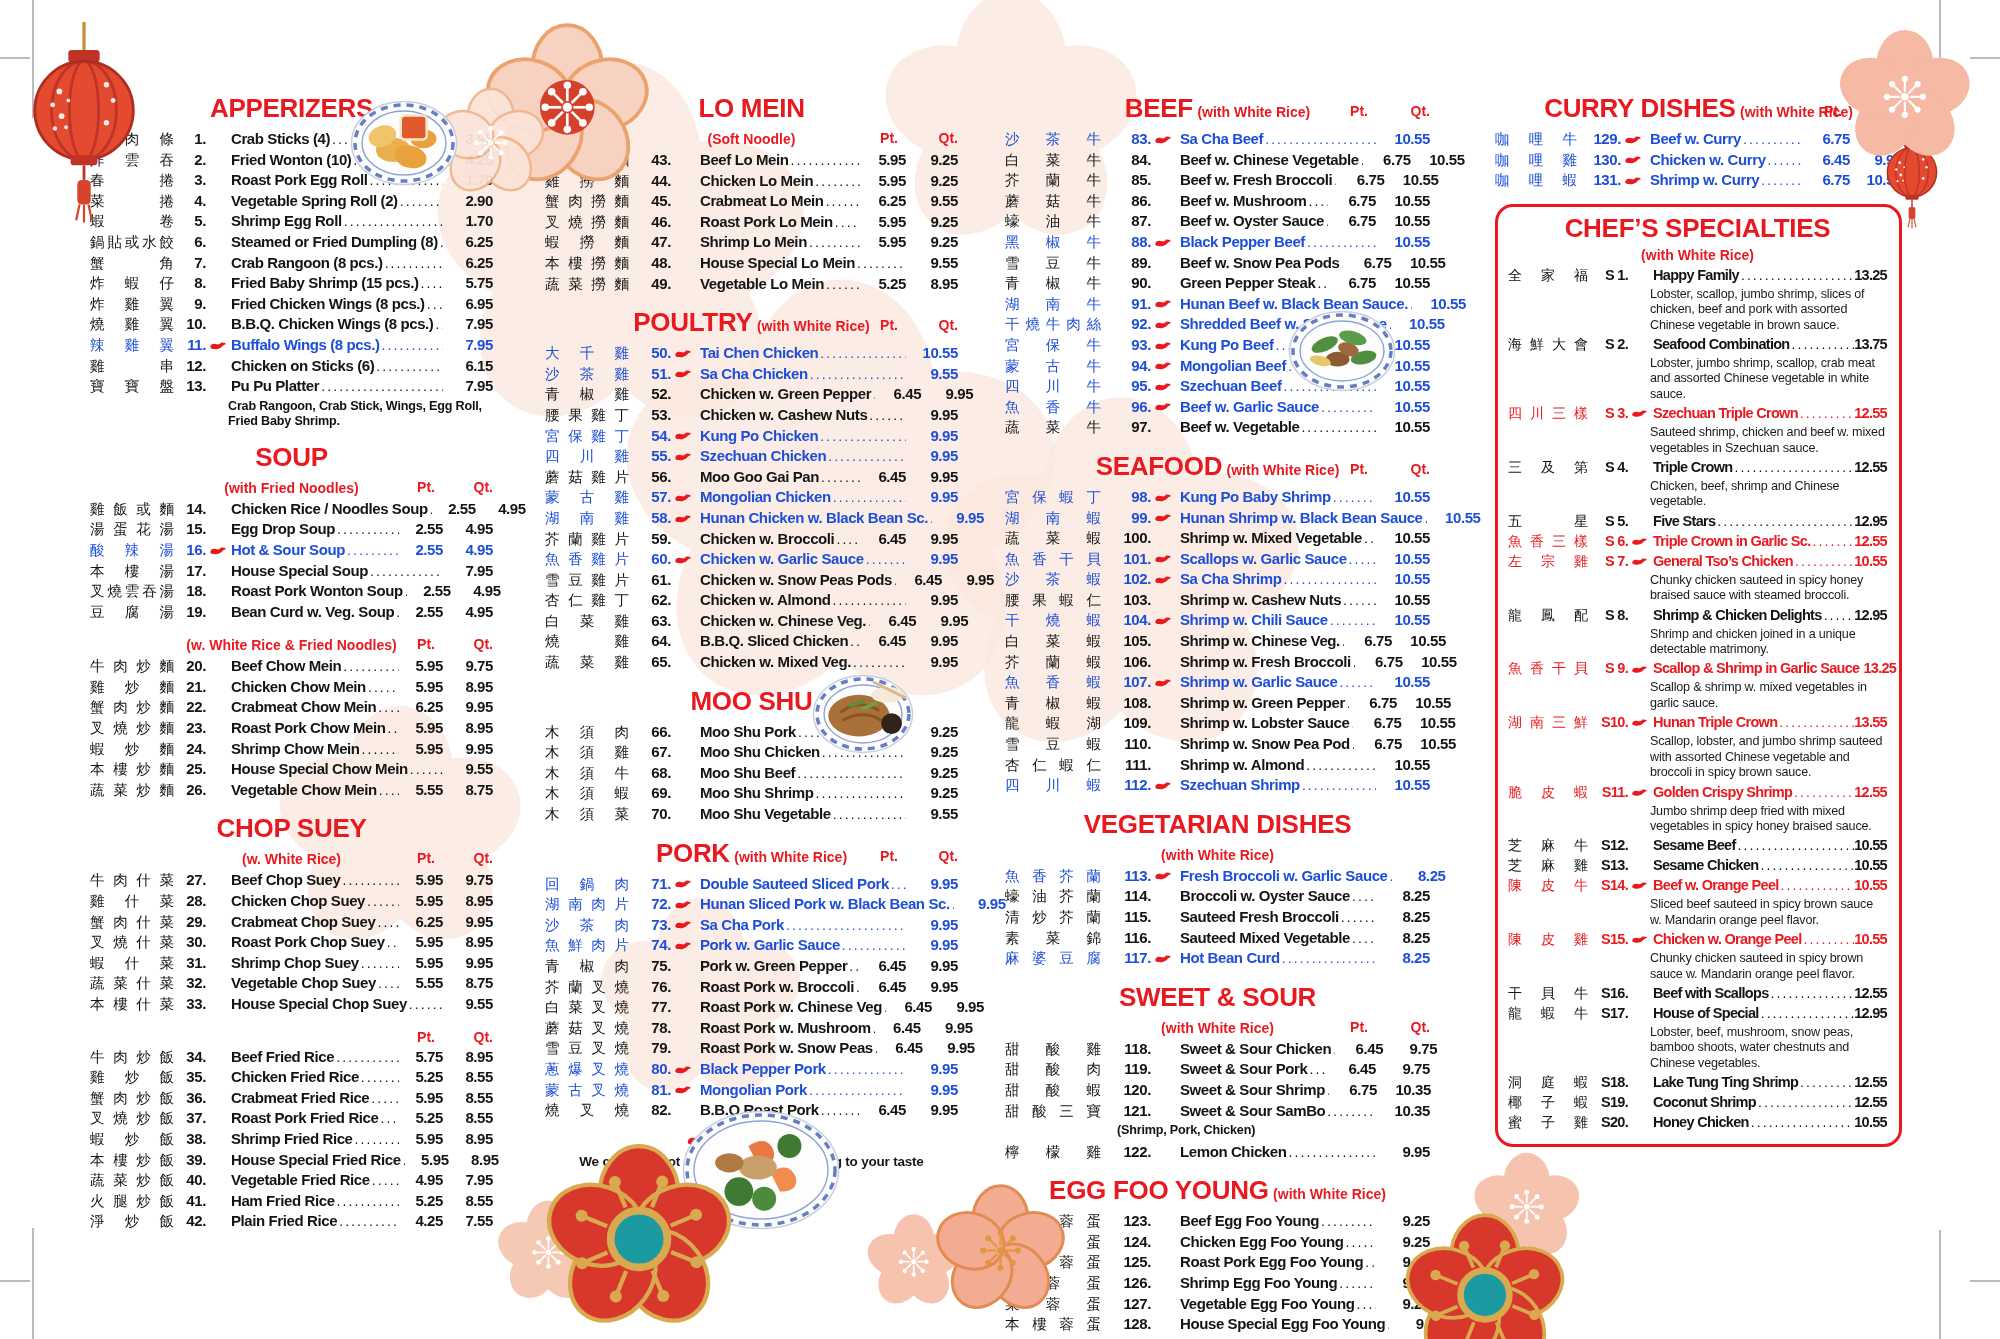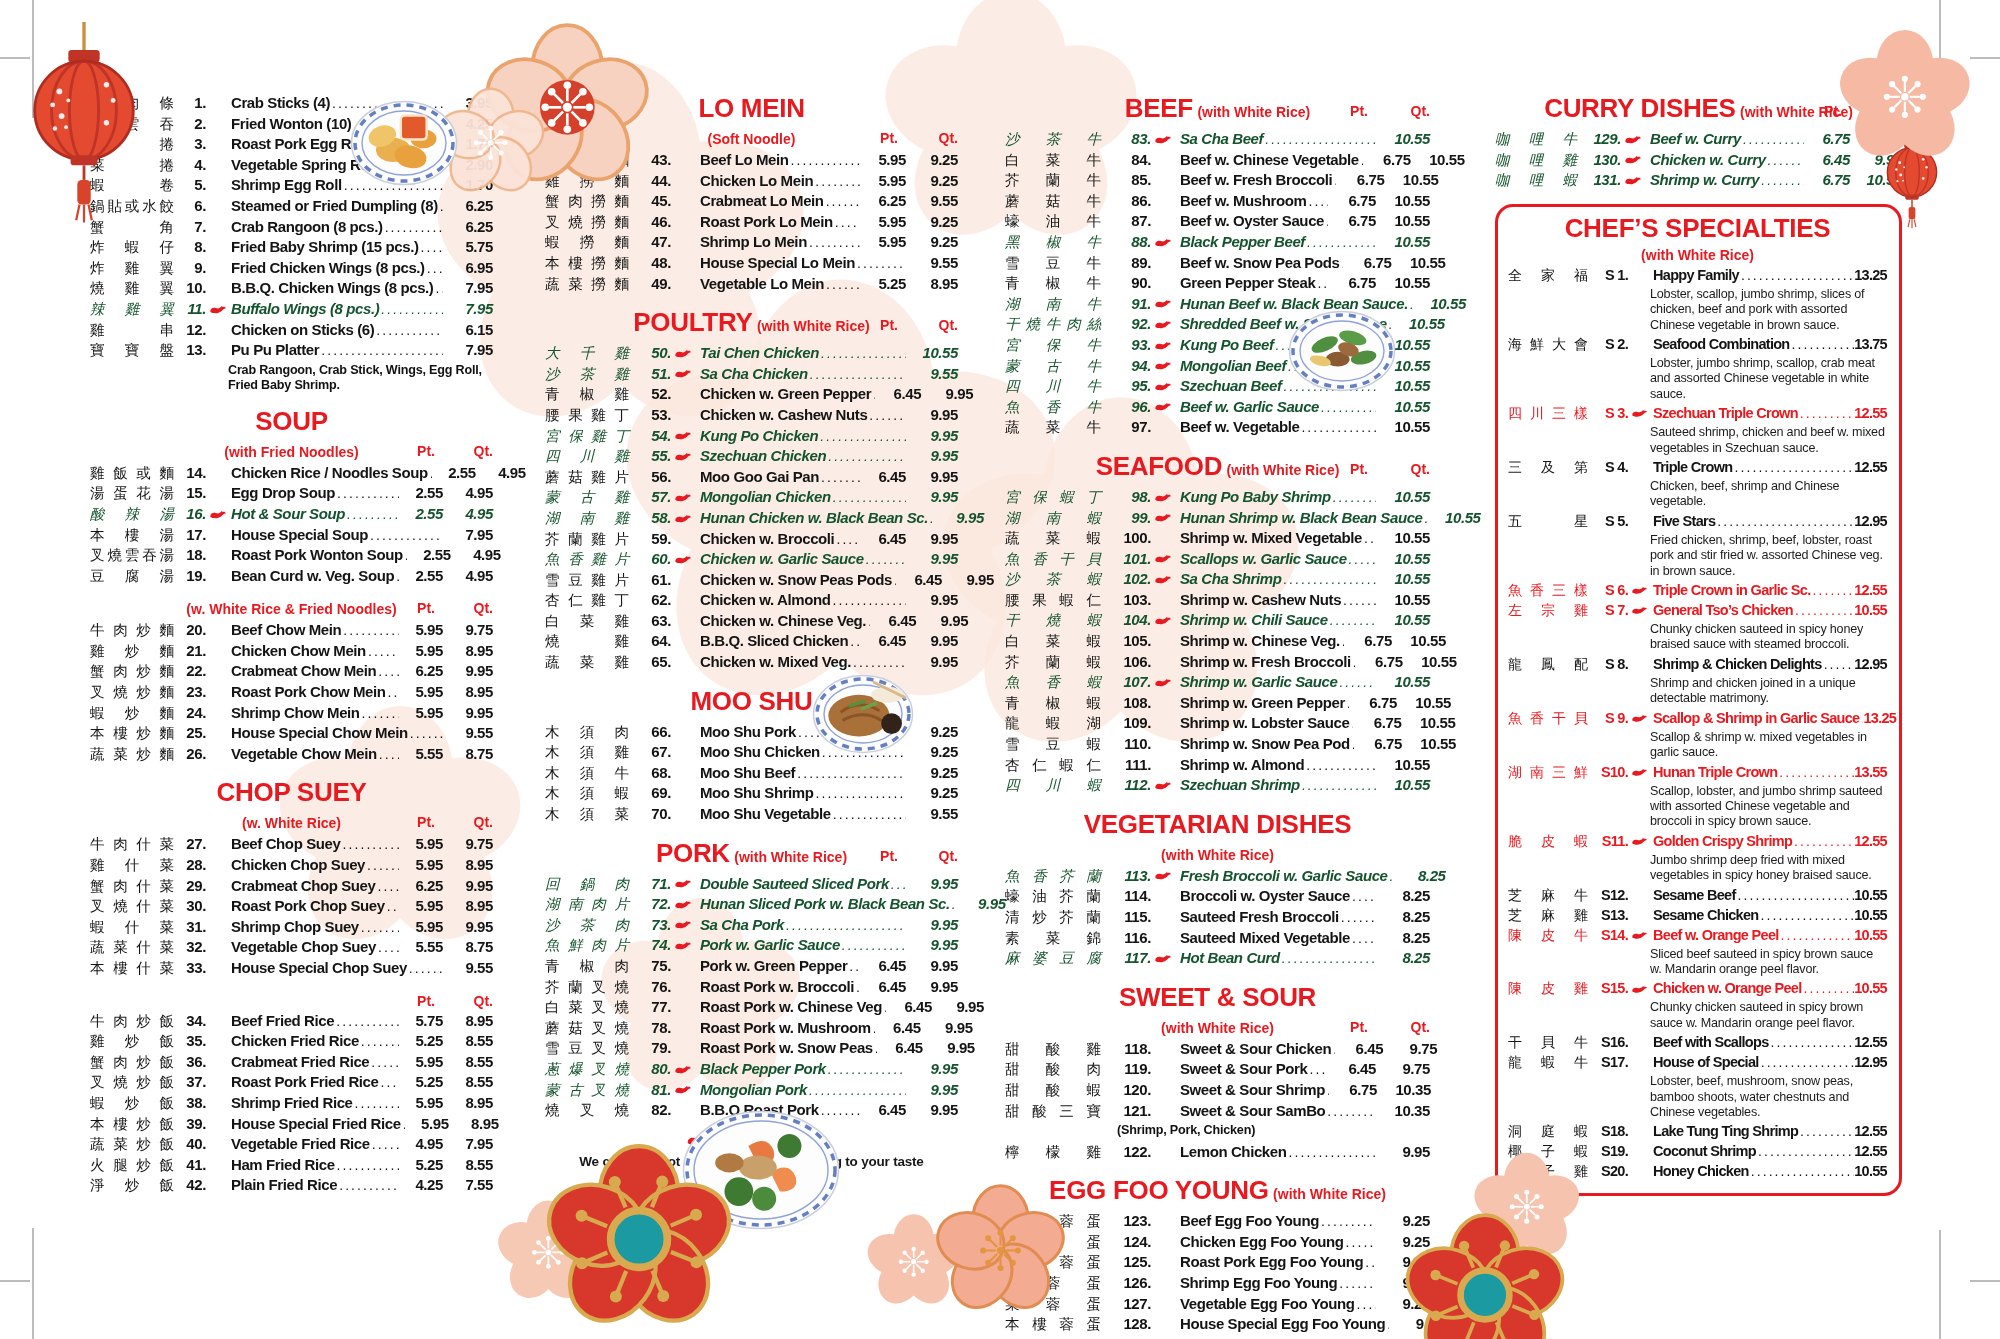--- a/index.html
+++ b/index.html
@@ -15,21 +15,21 @@
   #col4{left:1495px;width:407px;}
   .sec{margin-top:13px;} .sec.first{margin-top:0;}
   .head-line{position:relative;text-align:center;margin-bottom:4px;line-height:28px;}
   .stitle{font-size:26px;font-weight:700;color:#e8191f;letter-spacing:-0.3px;}
   .ssub{font-size:14px;font-weight:700;color:#e8191f;}
   .sub-line{position:relative;text-align:center;line-height:17px;margin-bottom:3px;}
   .labels-line{position:relative;height:17px;margin-bottom:2px;}
   .plab,.qlab{position:absolute;bottom:1px;font-size:14px;font-weight:700;color:#e8191f;}
   .row{display:flex;align-items:baseline;height:20.6px;font-size:15px;font-weight:700;
        letter-spacing:-0.4px;color:#141414;}
-  .row.red{color:#14532d;font-style:italic;}
+  .row.red{color:#1d4ed8;}
   .zh{font-family:"DejaVu Serif","DejaVu Sans",serif;font-weight:400;font-size:14.5px;
       letter-spacing:0;text-align:justify;text-align-last:justify;flex:0 0 auto;color:inherit;}
   .num{flex:0 0 auto;text-align:right;}
   .ic{flex:0 0 auto;display:flex;align-items:center;justify-content:flex-start;padding-left:3px;}
   .chili{display:inline-block;}
   .nm{white-space:nowrap;flex:0 0 auto;}
   .dots{flex:1 1 0;min-width:0;overflow:hidden;white-space:nowrap;padding:0 2px;}
   .dots::before{content:"....................................................................................................";
       letter-spacing:2.1px;font-weight:400;font-size:14px;}
   .pt,.qt{flex:0 0 auto;text-align:right;}
@@ -103,20 +103,21 @@
       <div class="cropmark" style="left: 32px; top: 1228px; width: 2px; height: 111px;"></div>
       <div class="cropmark" style="left: 1939px; top: 0px; width: 2px; height: 110px;"></div>
       <div class="cropmark" style="left: 1939px; top: 1230px; width: 2px; height: 109px;"></div>
       <div class="cropmark" style="left: 0px; top: 57px; width: 30px; height: 2px;"></div>
       <div class="cropmark" style="left: 1970px; top: 57px; width: 30px; height: 2px;"></div>
       <div class="cropmark" style="left: 0px; top: 1280px; width: 30px; height: 2px;"></div>
       <div class="cropmark" style="left: 1970px; top: 1280px; width: 30px; height: 2px;"></div>
     </div>
   <div id="col1" class="col">
       <div class="sec first">
+        <div class="head-line"><span class="stitle">APPERIZERS</span></div>
         <div class="row">
           <span class="zh" style="width:84px">蟹肉條</span>
           <span class="num" style="width:32px">1.</span>
           <span class="ic" style="width:22px"></span>
           <span class="nm">Crab Sticks (4)</span>
           <span class="dots"></span>
           <span class="qt" style="width:44px">3.95</span>
         </div>
         <div class="row">
           <span class="zh" style="width:84px">炸雲吞</span>
@@ -1469,21 +1470,20 @@
         </div>
         <div class="cdesc">Chicken, beef, shrimp and Chinese vegetable.</div>
         <div class="crow">
           <span class="zh" style="width:80px">五星</span>
           <span class="num" style="width:40px;white-space:pre">S 5.</span>
           <span class="ic" style="width:22px"></span>
           <span class="nm">Five Stars</span>
           <span class="dots"></span>
           <span class="cpr">12.95</span>
         </div>
-        <div class="cdesc">Fried chicken, shrimp, beef, lobster, roast pork and stir fried w. assorted Chinese veg. in brown sauce.</div>
         <div class="crow red">
           <span class="zh" style="width:80px">魚香三樣</span>
           <span class="num" style="width:40px;white-space:pre">S 6.</span>
           <span class="ic" style="width:22px">
             <svg class="chili" width="17" height="8.84" viewBox="0 0 20 10">
               <path d="M1.5 7.2 C1 3.8 4.5 2.2 7.5 3.2 C10.5 4.2 12.3 3.4 13.6 1.6 C14.1 0.9 15.3 1.1 15.1 2 C16.6 1.3 18.6 2 18.8 3.4 C17 3.6 16 4.4 14.6 5.8 C12.2 8.2 8.4 9.4 5.2 8.8 C3.2 8.4 1.8 8 1.5 7.2 Z" fill="#e8191f"></path>
             </svg>
           </span>
           <span class="nm">Triple Crown in Garlic Sc.</span>
           <span class="dots"></span>

